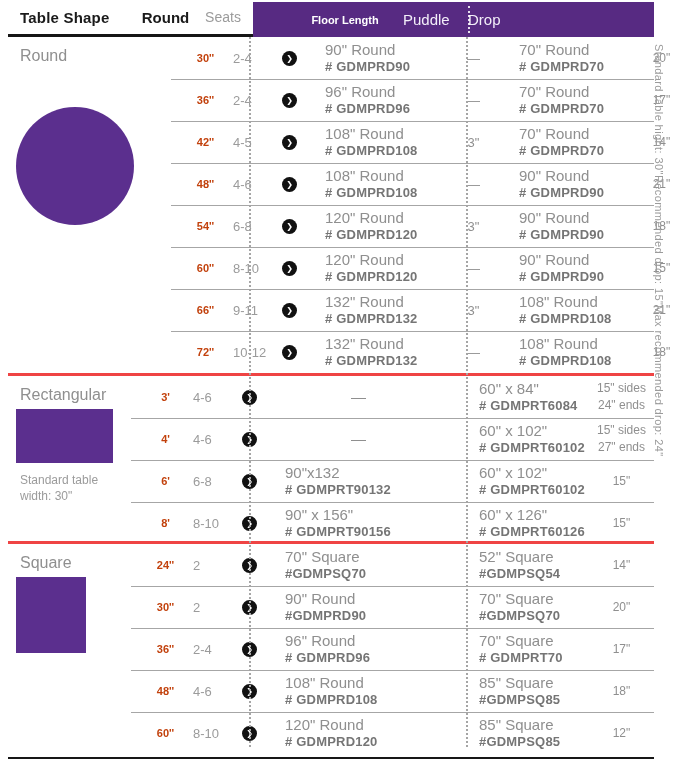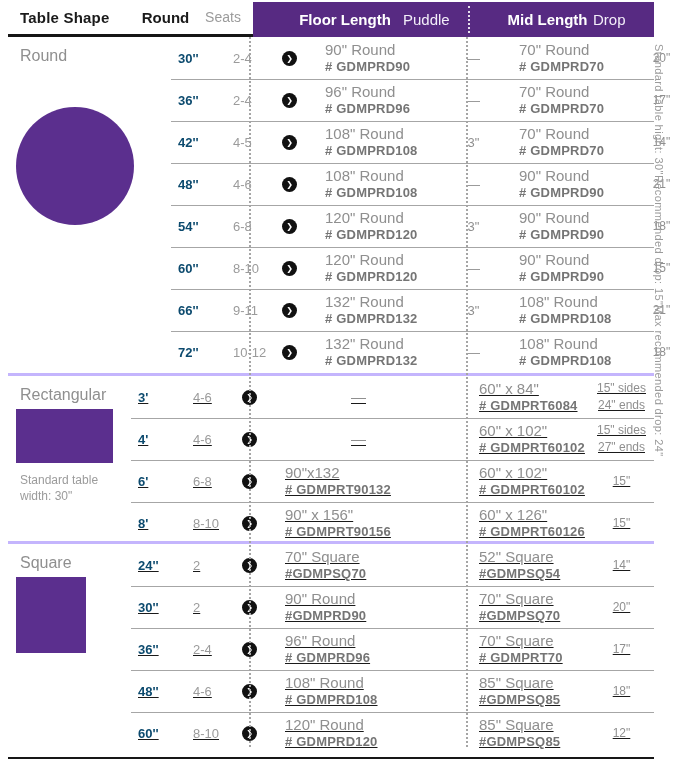--- a/index.html
+++ b/index.html
@@ -12,47 +12,47 @@
 
   
   .hdr { display:flex; height:37px; }
   .hdr-left { width:245px; display:grid; grid-template-columns:130px 55px 60px;
               align-items:center; border-bottom:3px solid #161616; }
   .hdr-shape { font-size:15px; font-weight:bold; padding-left:12px; letter-spacing:.2px; }
   .hdr-size  { font-size:15px; font-weight:bold; text-align:center; }
   .hdr-seats { font-size:14px; color:#9b9b9b; text-align:center; }
   .hdr-right { flex:1; margin-top:2px; display:grid; grid-template-columns:150px 65px 125px 61px;
                align-items:center; position:relative; }
-  .hdr-floor, .hdr-mid { color:#fff; font-size:15px; font-weight:bold; text-align:center;padding-left:34px; }
+  .hdr-floor, .hdr-mid { color:#fff; font-size:11px; font-weight:bold; text-align:center;padding-left:34px; }
   .hdr-puddle, .hdr-drop { color:#f3eef9; font-size:15px; text-align:left; }
   .hdr-dot { position:absolute; left:215px; top:4px; bottom:4px; width:0;
              border-left:2px dotted rgba(255,255,255,.85); }
 
   
   .vdot { position:absolute; top:37px; bottom:4px; width:0; border-left:2px dotted #a5a5a5; }
   .vdot-arrows { left:241px; }
   .vdot-mid { left:458px; }
 
   
   .section { position:relative; }
-  .section.dark-top { border-top:3px solid #c4b5fd;text-decoration:underline; }
+  .section.dark-top { border-top:3px solid #ef4444; }
   .shape-area { position:absolute; left:0; top:0; width:130px; height:100%; }
   .section-label { font-size:16px; color:#8f8f8f; padding:10px 0 0 12px; }
   .shape-circle { position:absolute; left:8px; top:70px; width:118px; height:118px; border-radius:50%; }
   .shape-rect   { position:absolute; left:8px; top:33px; width:97px; height:54px; }
   .shape-square { position:absolute; left:8px; top:33px; width:70px; height:76px; }
   .shape-caption { position:absolute; left:12px; top:96px; width:100px;
                    font-size:12px; line-height:1.35; color:#9b9b9b; }
 
   .row { position:relative; height:42px; display:grid;
          grid-template-columns:55px 58px 150px 65px 125px 61px;
          padding-left:130px; align-items:center; }
   .row.sep::before { content:""; position:absolute; left:123px; right:0; top:0;
                      height:1px; background:#a6a6a6; }
-  .c-size { font-size:13px; font-weight:bold; text-align:left; color:#0c4a6e; }
+  .c-size { font-size:11px; font-weight:bold; text-align:center; color:#c2410c; }
   .c-seats { font-size:13px; color:#9b9b9b; text-align:left; }
   .c-floor, .c-mid { padding-left:34px; line-height:1.25; }
   .c-mid { padding-left:13px; }
   .cell-main { font-size:15px; color:#8f8f8f; }
   .cell-part { font-size:13px; font-weight:bold; color:#757575; letter-spacing:.2px; }
   .c-puddle { font-size:13px; color:#8f8f8f; text-align:center; }
   .c-drop { font-size:12px; color:#8f8f8f; text-align:center; line-height:1.4; }
   .c-floor.span2 { grid-column:3 / span 2; text-align:center; padding-left:0;
                    font-size:15px; color:#8f8f8f; }
   .dashv { font-size:15px; color:#8f8f8f; }
@@ -76,21 +76,20 @@
 
     <div class="hdr">
       <div class="hdr-left">
         <div class="hdr-shape">Table Shape</div>
         <div class="hdr-size">Round</div>
         <div class="hdr-seats">Seats</div>
       </div>
       <div class="hdr-right" id="hdr-right" style="background: rgb(87, 42, 130);">
         <div class="hdr-floor">Floor Length</div>
         <div class="hdr-puddle">Puddle</div>
-        <div class="hdr-mid">Mid Length</div>
         <div class="hdr-drop">Drop</div>
         <div class="hdr-dot"></div>
       </div>
     </div>
 
     <div id="sections">
         <div class="section" style="height: 336px; padding-left: 40px;">
           <div class="shape-area">
             <div class="section-label">Round</div>
             <div class="shape-circle" style="background: rgb(91, 47, 142);"></div>

